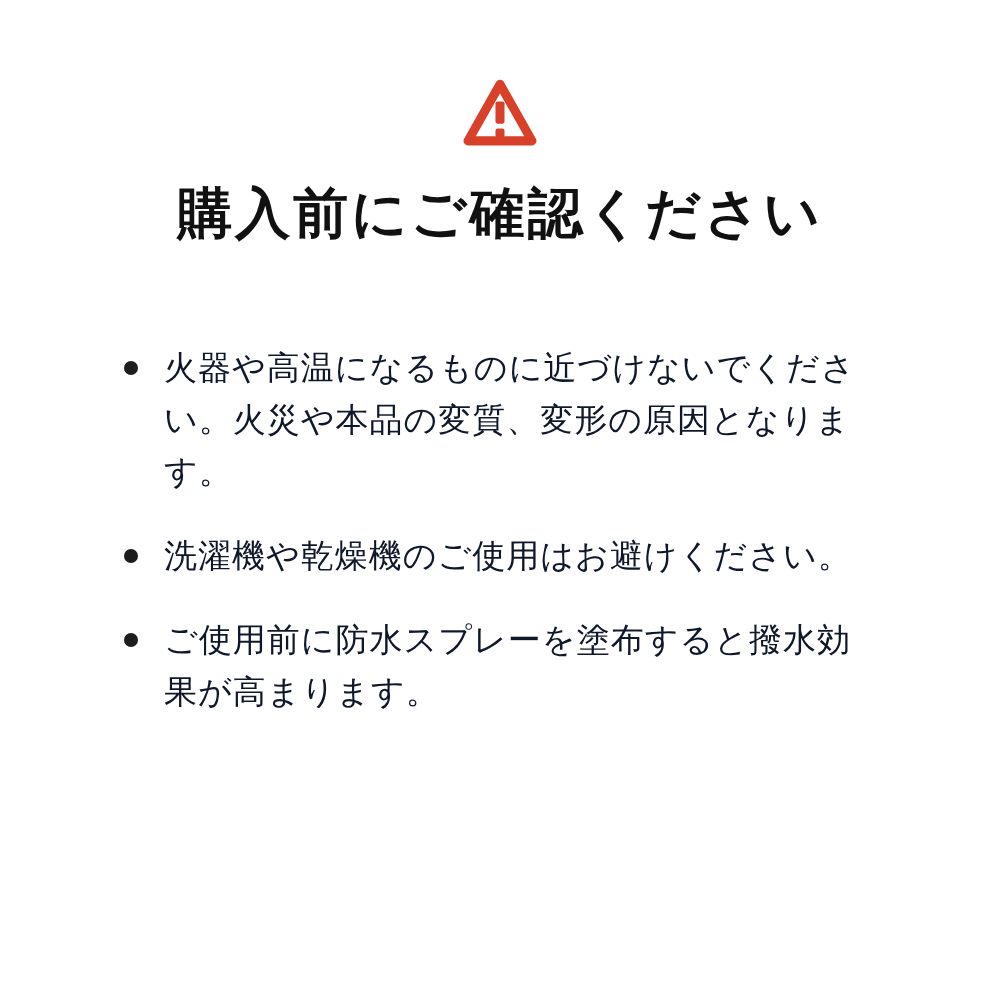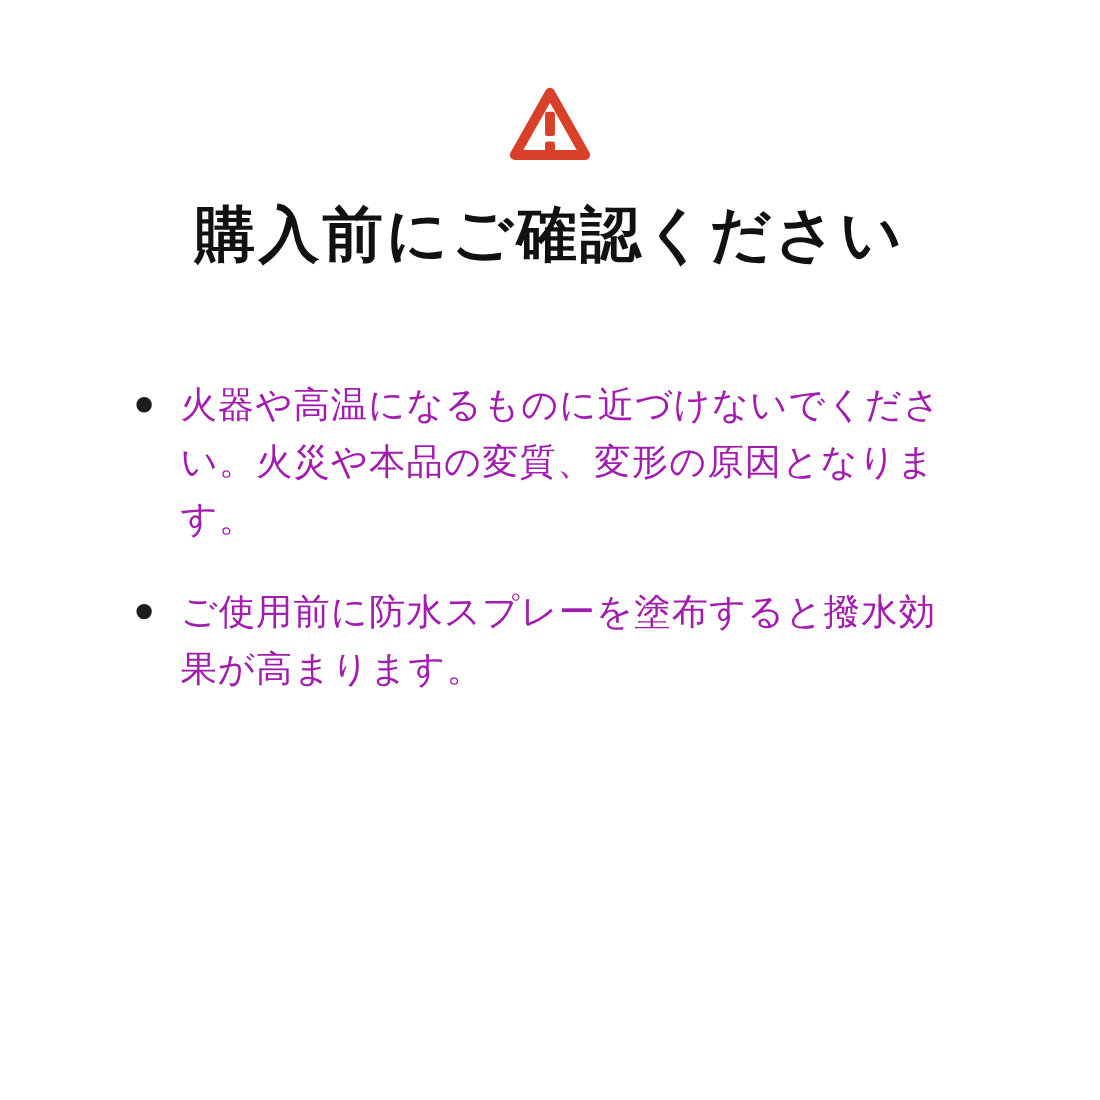--- a/index.html
+++ b/index.html
@@ -50,21 +50,21 @@
     height: 14px;
     border-radius: 50%;
     background: #1d1d1d;
     margin-top: 19px;
     margin-right: 26px;
   }
   .notice-text {
     font-size: 33px;
     line-height: 52px;
     letter-spacing: 1px;
-    color: #a21caf;
+    color: #0f172a;
     font-weight: 400;
     text-align: left;
   }
 </style>
 </head>
 <body>
 
 <div class="page">
 
   <div class="icon-wrap">
@@ -77,17 +77,21 @@
 
   <h1 class="title">購入前にご確認ください</h1>
 
   <ul class="notice-list">
     <li class="notice-item">
       <span class="bullet"></span>
       <span class="notice-text">火器や高温になるものに近づけないでください。火災や本品の変質、変形の原因となります。</span>
     </li>
     <li class="notice-item">
       <span class="bullet"></span>
+      <span class="notice-text">洗濯機や乾燥機のご使用はお避けください。</span>
+    </li>
+    <li class="notice-item">
+      <span class="bullet"></span>
       <span class="notice-text">ご使用前に防水スプレーを塗布すると撥水効果が高まります。</span>
     </li>
   </ul>
 
 </div>
 
 </body></html>

